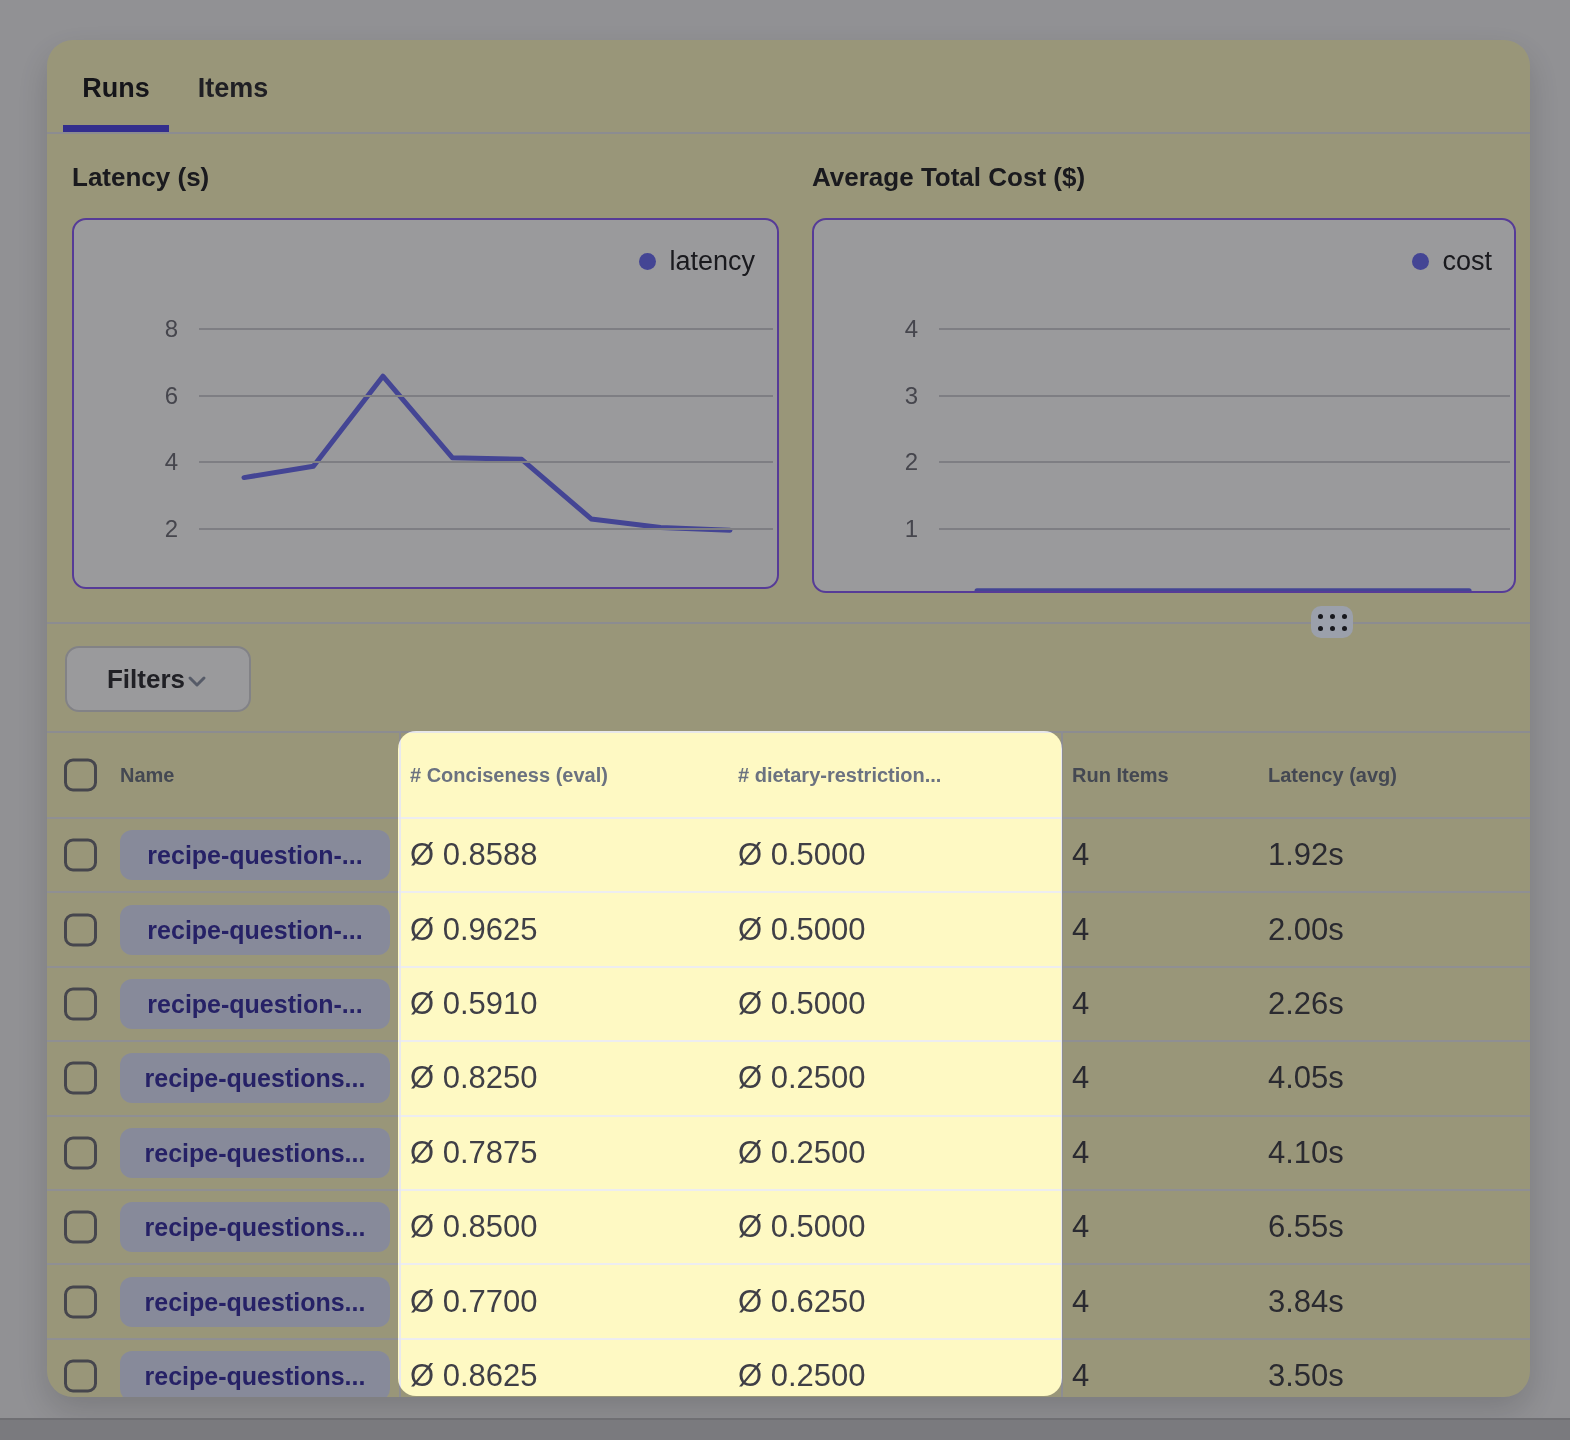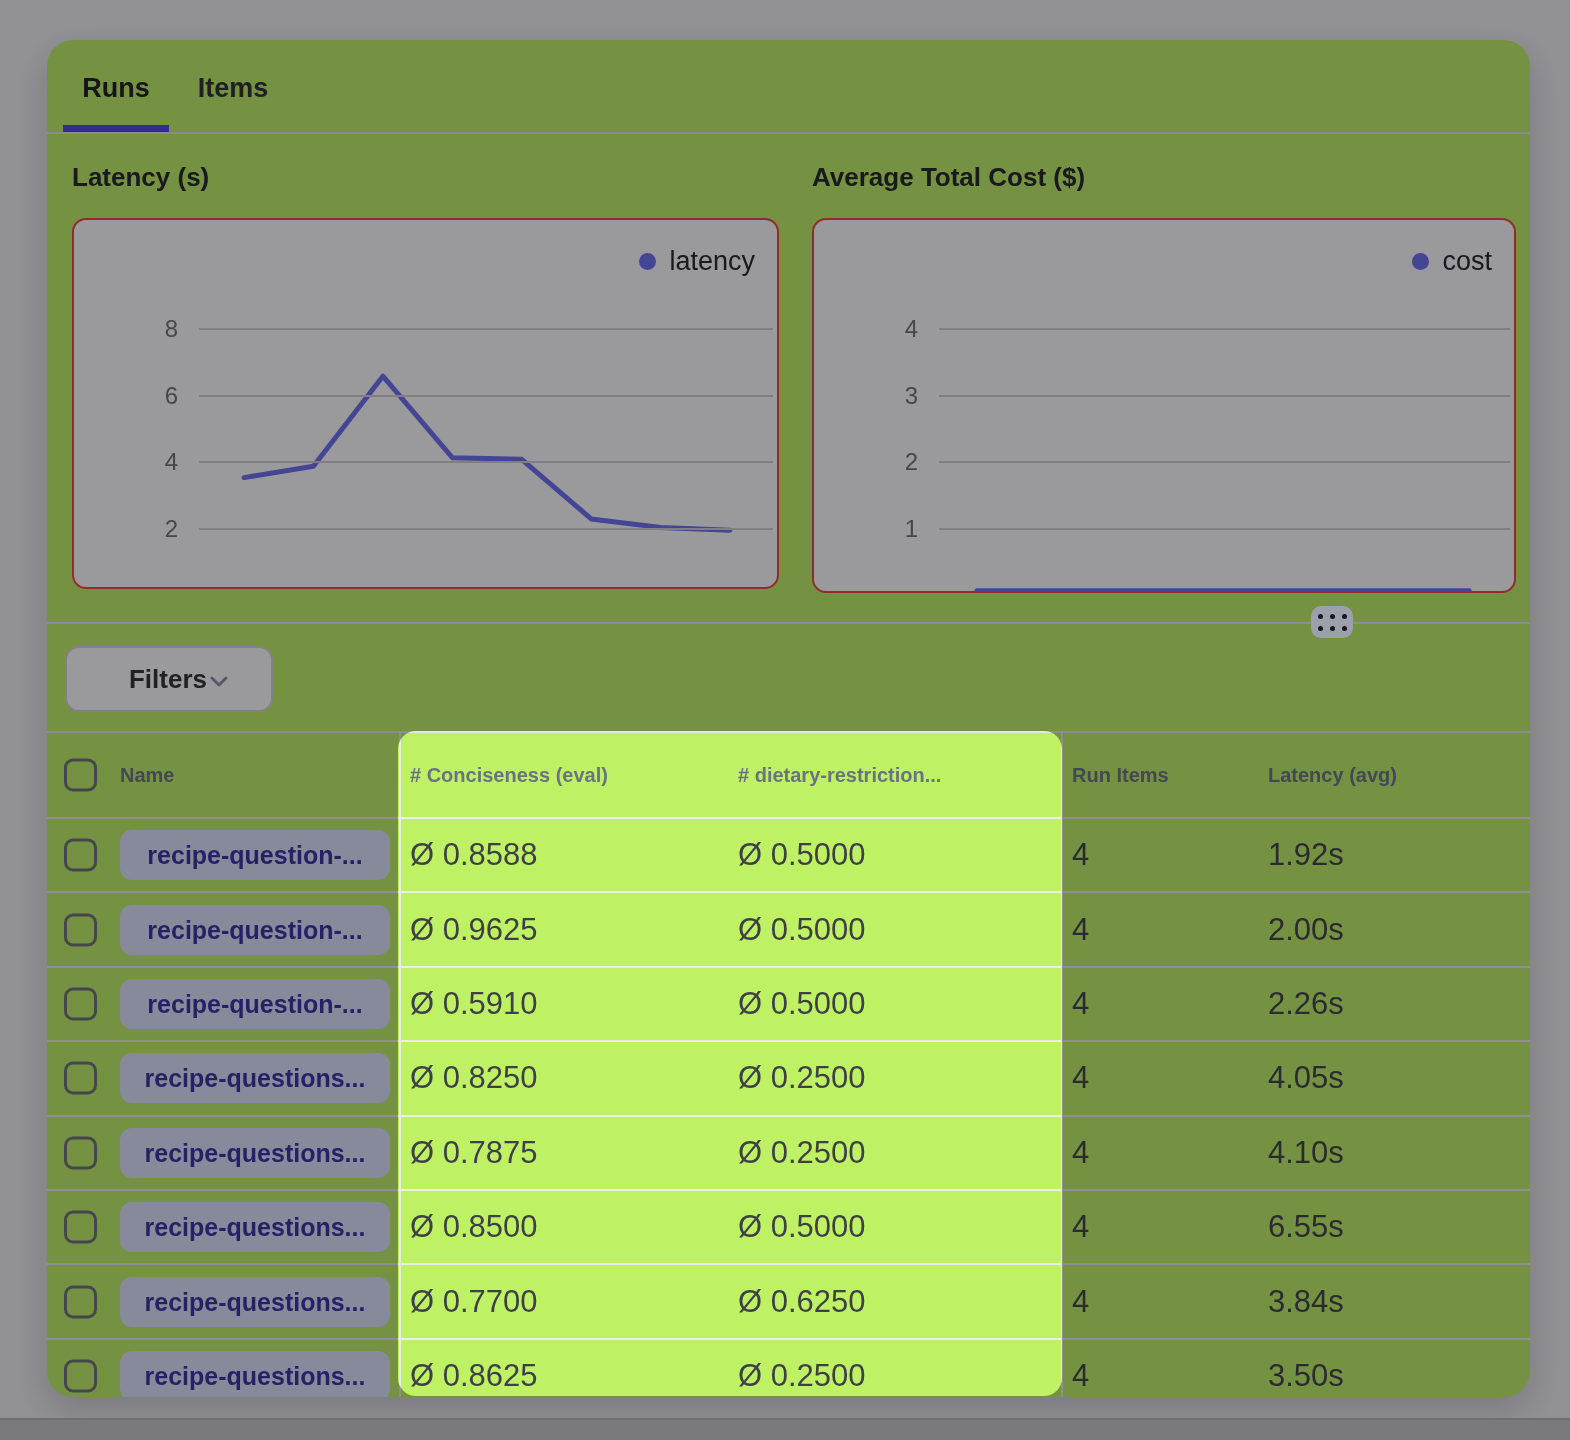--- a/index.html
+++ b/index.html
@@ -6,53 +6,53 @@
   body{
     width:1570px;height:1440px;position:relative;overflow:hidden;
     background:#f0f0f2;
     font-family:"Liberation Sans","DejaVu Sans",sans-serif;
     -webkit-font-smoothing:antialiased;
   }
   
   .bottom-band{position:absolute;left:0;right:0;top:1418px;height:22px;background:#c8c8cc;border-top:2px solid #b5b5b9;}
   .card{
     position:absolute;left:47px;top:40px;width:1483px;height:1357px;
-    background:#bef264;border-radius:26px;box-shadow:0 14px 34px rgba(0,0,0,0.16);
+    background:#fef9c3;border-radius:26px;box-shadow:0 14px 34px rgba(0,0,0,0.16);
   }
   
   .tabbar{position:absolute;left:0;top:0;right:0;height:92px;border-bottom:2px solid #e7e7ea;border-radius:26px 26px 0 0;}
   .tab{position:absolute;top:0;height:90px;line-height:96px;text-align:center;font-size:27px;font-weight:700;color:#2c2c31;cursor:pointer;}
   .tab.runs{left:16px;width:106px;color:#1b1b1f;}
   .tab.items{left:138px;width:96px;}
   .tab .underline{position:absolute;left:0;right:0;bottom:-2px;height:7px;background:#4f46e5;}
   
   .chart-title{position:absolute;top:122px;font-size:26px;font-weight:700;color:#232327;}
   .chart-title.latency{left:25px;}
   .chart-title.cost{left:765px;}
-  .panel{position:absolute;top:178px;border:2px solid #ef4444;border-radius:14px;background:#fff;}
+  .panel{position:absolute;top:178px;border:2px solid #8b5cf6;border-radius:14px;background:#fff;}
   .panel.latency{left:25px;width:703px;height:367px;}
   .panel.cost{left:765px;width:700px;height:371px;}
   .legend{position:absolute;top:26px;right:22px;display:flex;align-items:center;gap:13px;}
   .legend .dot{width:17px;height:17px;border-radius:50%;background:#6b6df2;}
   .legend .lbl{font-size:27px;color:#232327;}
   .gridline{position:absolute;height:2px;background:#cfcfd4;left:125px;right:4px;}
   .tick{position:absolute;left:0;width:104px;height:32px;line-height:32px;text-align:right;font-size:24px;color:#6e6e78;}
   .panel svg{position:absolute;left:0;top:0;}
   
   .section-divider{position:absolute;left:0;right:0;top:582px;height:2px;background:#e7e7ea;}
   .drag-handle{
     position:absolute;left:1311px;top:606px;width:42px;height:32px;border-radius:10px;
     background:#9ba0ab;z-index:60;display:grid;grid-template-columns:repeat(3,5px);
     grid-template-rows:repeat(2,5px);gap:7px 7px;place-content:center;cursor:grab;
   }
   .drag-handle i{width:5px;height:5px;border-radius:50%;background:#17181d;}
   
   .filters-btn{
     position:absolute;left:18px;top:606px;width:182px;height:62px;border:2px solid #d6d6da;border-radius:14px;
-    background:#fff;display:flex;align-items:center;justify-content:center;cursor:pointer;padding-left:22px;
+    background:#fff;display:flex;align-items:center;justify-content:center;cursor:pointer;
   }
   .filters-btn .txt{font-size:26px;font-weight:700;color:#2e2e33;}
   .filters-btn svg{margin-top:3px;}
   
   .table{position:absolute;left:0;right:0;top:691px;bottom:0;border-top:2px solid #e7e7ea;border-radius:0 0 26px 26px;overflow:hidden;}
   .t-head{position:relative;height:84px;}
   .t-row{position:relative;height:72.4px;border-top:2px solid #ededf0;}
   .cell{position:absolute;top:50%;transform:translateY(-50%);white-space:nowrap;}
   .h-lbl{font-size:20px;font-weight:700;color:#6b7280;}
   .col-check{left:17px;}

